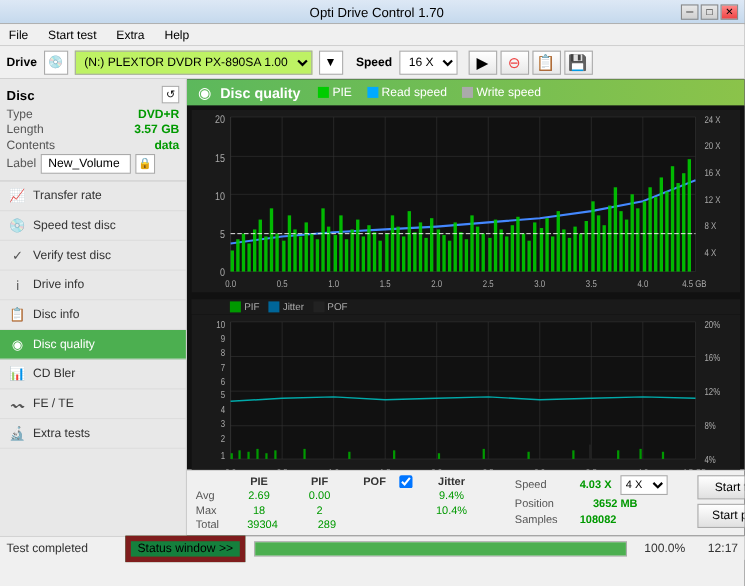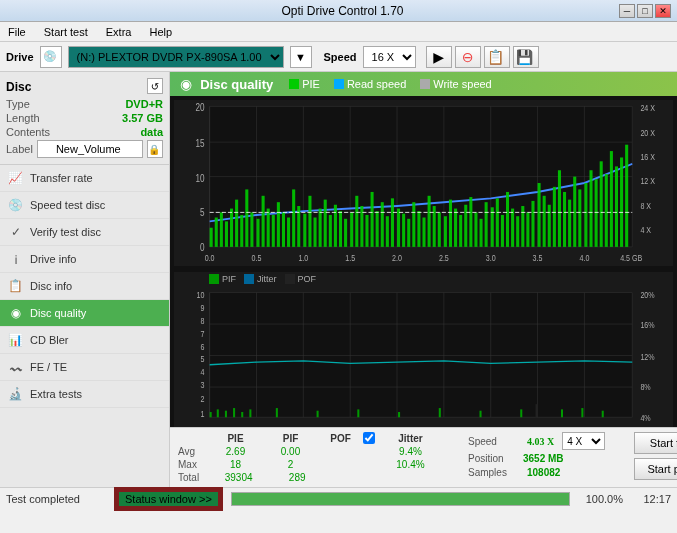--- a/index.html
+++ b/index.html
@@ -11,42 +11,42 @@
     .titlebar-controls { display: flex; gap: 2px; }
     .titlebar-btn { width: 16px; height: 14px; border: 1px solid #888; background: linear-gradient(to bottom, #e8e8e8, #d0d0d0); font-size: 9px; cursor: pointer; display: flex; align-items: center; justify-content: center; }
 
     
     .menubar { background: #f0f0f0; height: 20px; display: flex; align-items: center; padding: 0 4px; border-bottom: 1px solid #ccc; gap: 10px; }
     .menubar-item { font-size: 11px; color: #000; cursor: pointer; padding: 2px 4px; }
 
     
     .drivebar { background: #f0f0f0; height: 30px; display: flex; align-items: center; padding: 0 6px; border-bottom: 1px solid #ccc; gap: 6px; }
     .drivebar-label { font-size: 11px; font-weight: bold; }
-    .drive-select { height: 22px; font-size: 11px; background: #0f766e; border: 1px solid #aaa; padding: 0 4px; min-width: 200px; }
+    .drive-select { height: 22px; font-size: 11px; background: #bef264; border: 1px solid #aaa; padding: 0 4px; min-width: 200px; }
     .drive-icon { width: 22px; height: 22px; border: 1px solid #aaa; background: #fff; display: flex; align-items: center; justify-content: center; cursor: pointer; }
     .speed-label { font-size: 11px; font-weight: bold; margin-left: 6px; }
     .speed-select { height: 22px; font-size: 11px; background: white; border: 1px solid #aaa; padding: 0 4px; }
     .drive-actions { display: flex; gap: 3px; margin-left: 4px; }
     .drive-action-btn { width: 26px; height: 22px; border: 1px solid #aaa; background: linear-gradient(to bottom, #fff, #e8e8e8); cursor: pointer; display: flex; align-items: center; justify-content: center; font-size: 14px; }
 
     
     .main-content { display: flex; height: calc(533px - 22px - 20px - 30px - 24px - 22px); }
 
     
     .sidebar { width: 170px; background: #e8e8e8; border-right: 1px solid #ccc; display: flex; flex-direction: column; }
     .disc-panel { padding: 6px; border-bottom: 1px solid #ccc; }
     .disc-header { display: flex; align-items: flex-end; justify-content: space-between; margin-bottom: 4px; }
     .disc-title { font-size: 12px; font-weight: bold; }
     .disc-refresh-btn { width: 16px; height: 16px; border: 1px solid #aaa; background: #fff; cursor: pointer; display: flex; align-items: center; justify-content: center; font-size: 10px; }
     .disc-row { display: flex; justify-content: space-between; margin-bottom: 2px; }
     .disc-key { color: #555; font-size: 11px; }
     .disc-value { color: #090; font-size: 11px; font-weight: bold; }
     .disc-label-row { display: flex; align-items: center; gap: 4px; margin-top: 2px; }
     .disc-label-text { color: #555; font-size: 11px; }
-    .label-input { height: 18px; font-size: 11px; border: 1px solid #aaa; background: #fff; padding: 0 18px; width: 106px; }
+    .label-input { height: 18px; font-size: 11px; border: 1px solid #aaa; background: #fff; padding: 0 6px; width: 82px; }
     .label-edit-btn { width: 18px; height: 18px; border: 1px solid #aaa; background: #fff; cursor: pointer; display: flex; align-items: center; justify-content: center; font-size: 10px; }
 
     .nav-items { flex: 1; }
     .nav-item { display: flex; align-items: center; gap: 6px; padding: 5px 8px; cursor: pointer; border-bottom: 1px solid #ddd; }
     .nav-item.active { background: #4caf50; color: white; }
     .nav-item.active .nav-icon { color: white; }
     .nav-item.active .nav-label { color: white; }
     .nav-icon { width: 16px; height: 16px; display: flex; align-items: center; justify-content: center; font-size: 12px; color: #555; }
     .nav-label { font-size: 11px; color: #333; }
     .nav-item.active .nav-label { color: white; }
@@ -474,26 +474,26 @@
             <div style="width:55px;text-align:center;font-size:10px;color:#090;">289</div>
             <div style="width:45px;text-align:center;font-size:10px;color:#090;"></div>
             <div style="width:20px;"></div>
             <div style="width:55px;text-align:center;font-size:10px;color:#090;"></div>
           </div>
         </div>
 
         <div style="display:flex;flex-direction:column;gap:3px;margin-left:4px;min-width:160px;">
           <div style="display:flex;align-items:center;gap:4px;">
             <span style="font-size:10px;color:#555;min-width:55px;">Speed</span>
-            <span style="font-size:10px;color:#090;font-weight:bold;font-family:Liberation Serif, serif;">4.03 X</span>
+            <span style="font-size:10px;color:#090;font-weight:bold;">4.03 X</span>
             <select style="height:18px;font-size:10px;border:1px solid #aaa;background:#fff;margin-left:4px;">
               <option>4 X</option><option>8 X</option><option>16 X</option>
             </select>
           </div>
-          <div style="display:flex;align-items:center;gap:0;">
+          <div style="display:flex;align-items:center;gap:16px;">
             <span style="font-size:10px;color:#555;min-width:55px;">Position</span>
             <span style="font-size:10px;color:#090;font-weight:bold;">3652 MB</span>
           </div>
           <div style="display:flex;align-items:flex-end;gap:4px;">
             <span style="font-size:10px;color:#555;min-width:55px;">Samples</span>
             <span style="font-size:10px;color:#090;font-weight:bold;">108082</span>
           </div>
         </div>
 
         <div style="display:flex;flex-direction:column;gap:4px;margin-left:auto;">

